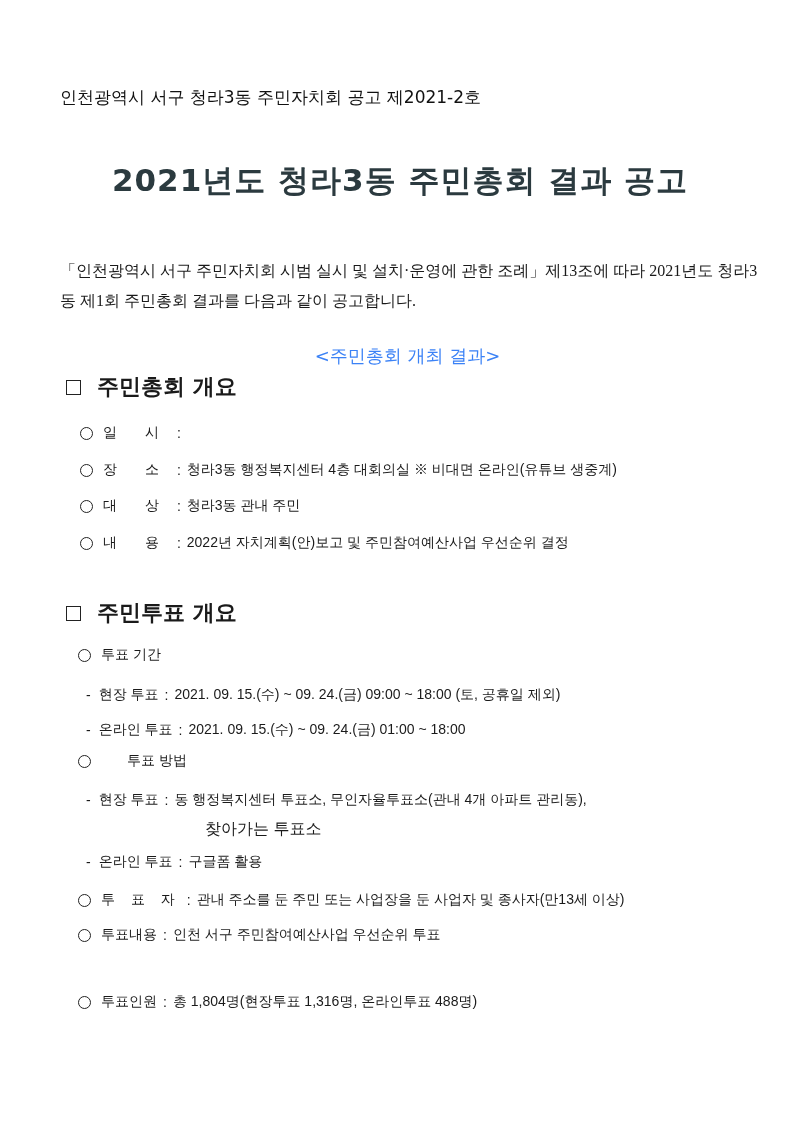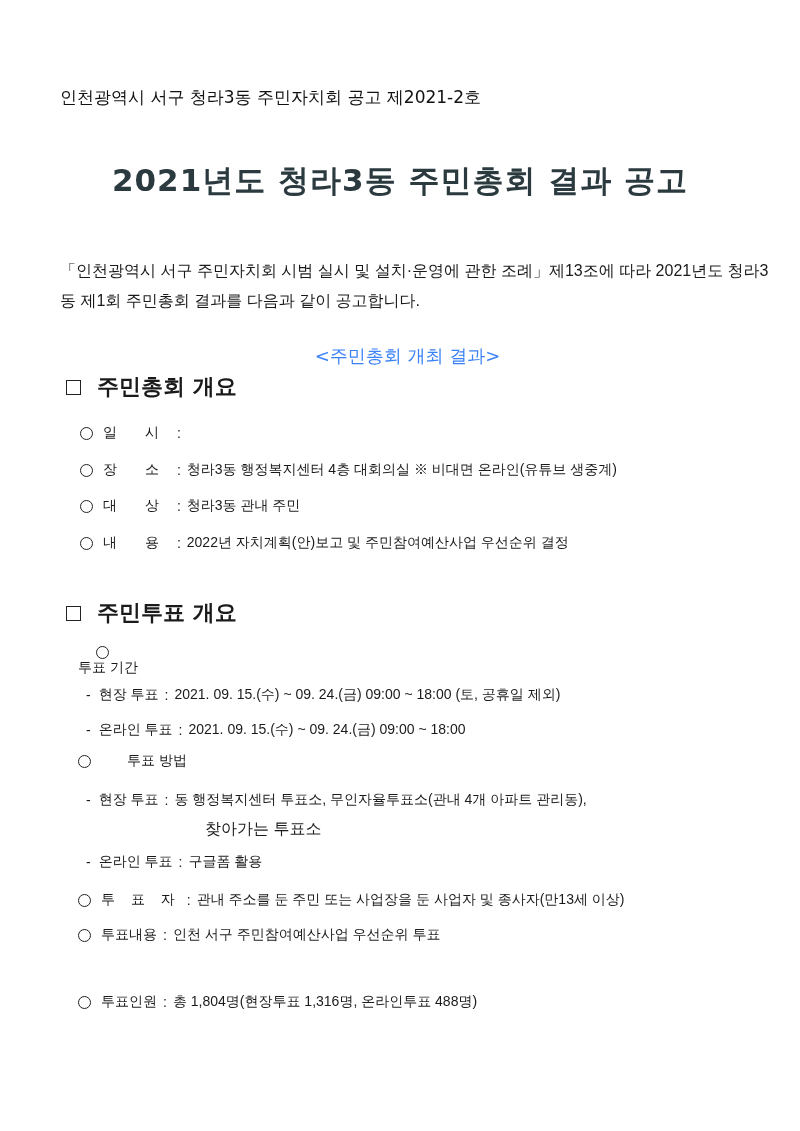--- a/index.html
+++ b/index.html
@@ -29,21 +29,21 @@
       color: #2b3a3f;
       letter-spacing: 1px;
     }
     .intro {
       left: 60px; top: 256px;
       width: 712px;
       font-size: 16px;
       line-height: 30px;
       white-space: normal;
       color: #1a1a1a;
-      font-family: Liberation Sans, sans-serif;
+      font-family: Liberation Serif, serif;
     }
     .sub-heading {
       left: 0; width: 800px; top: 344px;
       text-align: center;
       font-size: 18px;
       color: #3b82f6;
       padding-left: 15px;
       box-sizing: border-box;
     }
     .section-heading {
@@ -131,37 +131,37 @@
     <span class="label spaced">내 용</span>
     <span class="sep">:</span>
     <span>2022년 자치계획(안)보고 및 주민참여예산사업 우선순위 결정</span>
   </div>
 
   <div class="abs section-heading" style="top:598px;">
     <span class="checkbox"></span>
     <span>주민투표 개요</span>
   </div>
 
-  <div class="abs item" style="left:78px; top:646px;flex-direction:column;">
+  <div class="abs item" style="left:78px; top:646px;">
     <span class="circle"></span>
     <span>투표 기간</span>
   </div>
 
   <div class="abs item" style="left:86px; top:686px;">
     <span class="dash">-</span>
     <span>현장 투표</span>
     <span class="sep">:</span>
     <span>2021. 09. 15.(수) ~ 09. 24.(금) 09:00 ~ 18:00 (토, 공휴일 제외)</span>
   </div>
 
   <div class="abs item" style="left:86px; top:721px;">
     <span class="dash">-</span>
     <span>온라인 투표</span>
     <span class="sep">:</span>
-    <span>2021. 09. 15.(수) ~ 09. 24.(금) 09:00 ~ 18:00</span>
+    <span>2021. 09. 15.(수) ~ 09. 24.(금) 01:00 ~ 18:00</span>
   </div>
 
   <div class="abs item" style="left:78px; top:752px;gap:26px;">
     <span class="circle"></span>
     <span>투표 방법</span>
   </div>
 
   <div class="abs item" style="left:86px; top:791px;">
     <span class="dash">-</span>
     <span>현장 투표</span>

